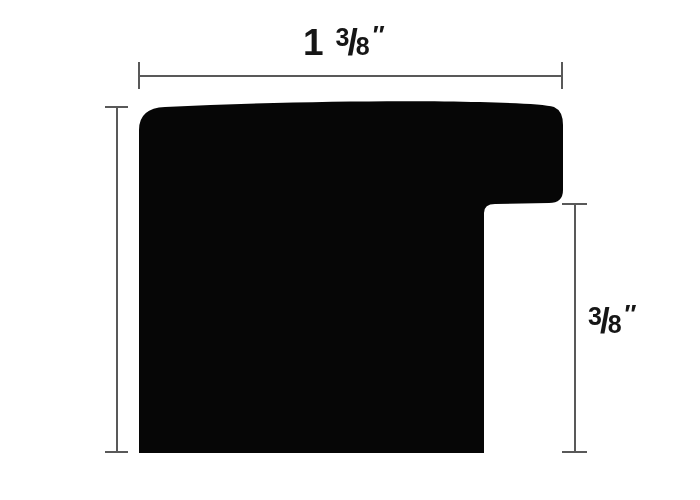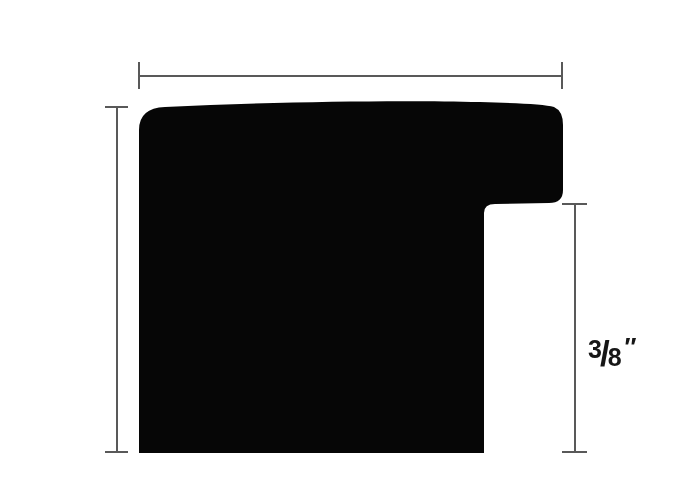--- a/index.html
+++ b/index.html
@@ -59,19 +59,22 @@
   <div class="dline v" style="left:561px;top:62px;height:27px;"></div>
 
   <div class="dline v" style="left:116px;top:106px;height:347px;"></div>
   <div class="dline h" style="left:105px;top:106px;width:23px;"></div>
   <div class="dline h" style="left:105px;top:451px;width:23px;"></div>
 
   <div class="dline v" style="left:574px;top:203px;height:250px;"></div>
   <div class="dline h" style="left:562px;top:203px;width:25px;"></div>
   <div class="dline h" style="left:562px;top:451px;width:25px;"></div>
 
+  <div class="dim-label big" style="left:303px;top:24px;">
+    <span class="whole">1</span><span class="num">3</span><span class="slash">/</span><span class="den">8</span><span class="prime">″</span>
+  </div>
 
 
-  <div class="dim-label small" style="left:588px;top:303px;margin-top:33px;">
+  <div class="dim-label small" style="left:588px;top:303px;">
     <span class="num">3</span><span class="slash">/</span><span class="den">8</span><span class="prime">″</span>
   </div>
 
 </div>
 
 </body></html>

